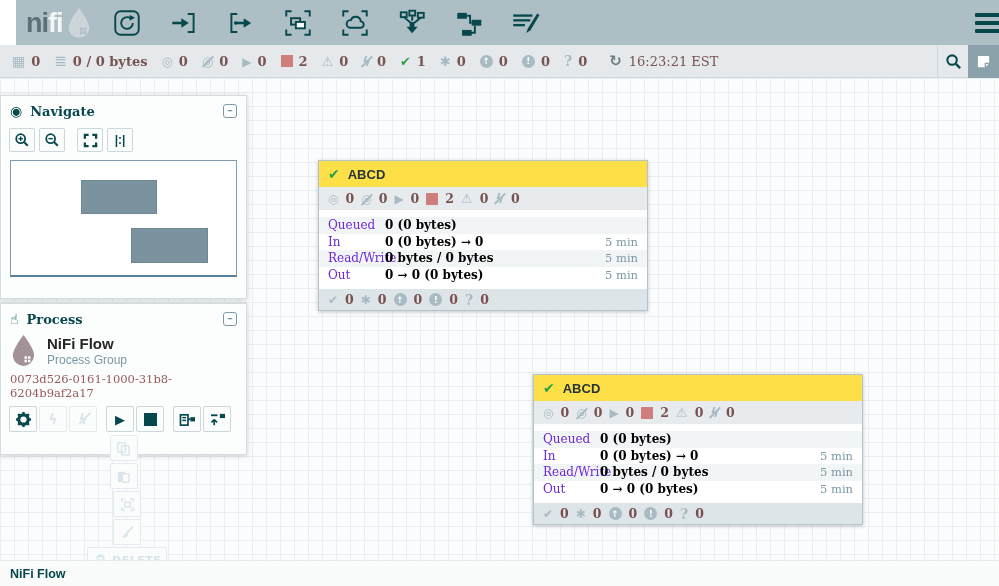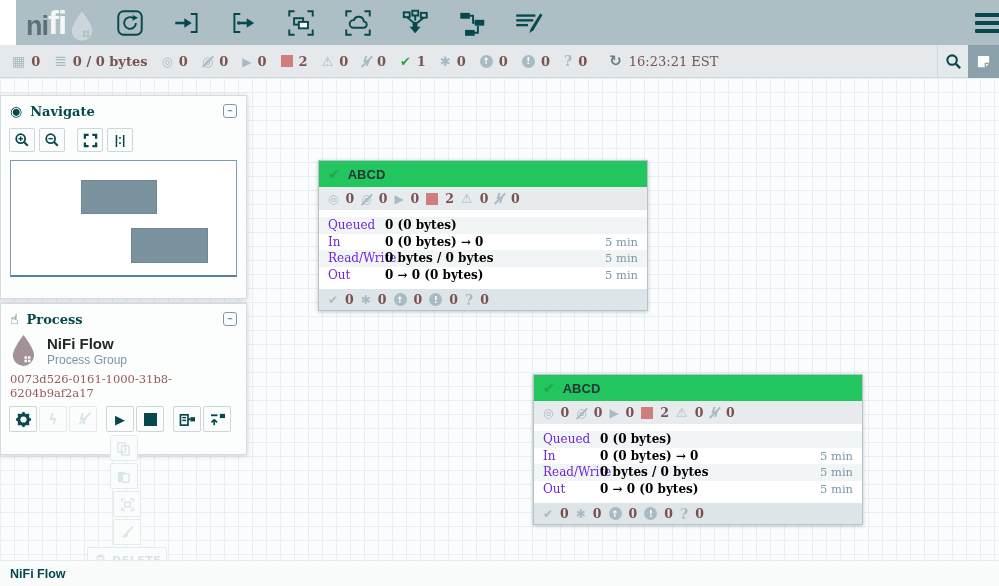--- a/index.html
+++ b/index.html
@@ -4,21 +4,21 @@
 <style>
   * { margin:0; padding:0; box-sizing:border-box; }
   html,body { width:999px; height:586px; overflow:hidden;
     font-family:"Liberation Sans", sans-serif; }
 
   
   .topbar { position:absolute; left:16px; top:0; width:999px; height:45px;
     background:#aebec5; display:flex; align-items:center; }
   .logo { display:flex; align-items:flex-end; margin:0 18px 0 10px; cursor:pointer; }
   .logo .ni { font-size:27px; font-weight:bold; color:#5d6f77; letter-spacing:-1px;}
-  .logo .fi { font-size:33px; font-weight:bold; color:#f4f7f8; letter-spacing:-1px;}
+  .logo .fi { font-size:27px; font-weight:bold; color:#f4f7f8; letter-spacing:-1px;}
   .logo svg { margin-left:3px; }
   .tb-icons { display:flex; align-items:center; gap:23px; }
   .tb-btn { width:34px; height:34px; display:flex; align-items:center; justify-content:center; cursor:grab; }
   .tb-btn svg { stroke:#07484d; fill:none; stroke-width:1.8; }
   .hamburger { margin-left:auto; margin-right:14px; cursor:pointer; display:flex; flex-direction:column; gap:4px;}
   .hamburger i { display:block; width:26px; height:4px; background:#07484d; border-radius:1px;}
 
   
   .statusbar { position:absolute; left:0; top:45px; width:999px; height:33px;
     background:#e5e9eb; border-bottom:1px solid #d0d9dd; display:flex; align-items:center;
@@ -91,21 +91,21 @@
   .op-btn.gap { margin-left:7px; }
   .op-btn.wide { width:80px; gap:5px; font-size:11px; font-weight:bold; letter-spacing:.5px;
     color:#d9e4e8; justify-content:flex-start; padding-left:6px;}
   .bolt-dis { position:relative; font-weight:bold; font-size:14px;}
   .bolt-dis.slashed::after { content:""; position:absolute; left:6px; top:-1px; width:1.5px; height:16px;
     background:currentColor; transform:rotate(45deg);}
 
   
   .pgroup { position:absolute; width:330px; background:#fff; border:1px solid #b5c3ca;
     box-shadow:0 1px 4px rgba(0,0,0,.22); cursor:pointer; }
-  .pg-hd { height:26px; background:#22c55e; display:flex; align-items:center; padding:0 9px; gap:8px; }
+  .pg-hd { height:26px; background:#fde047; display:flex; align-items:center; padding:0 9px; gap:8px; }
   .pg-hd .ic-check { color:#2ba246; font-size:14px; }
   .pg-name { font-size:13px; font-weight:bold; color:#273539; }
   .pg-counts { height:23px; background:#e7ebed; display:flex; align-items:center; padding:0 9px; gap:7px;
     font-family:"DejaVu Serif", serif; font-size:12.5px; color:#775351; font-weight:bold; }
   .pg-counts .ic { font-size:12px; }
   .pg-stats { margin-top:7px; font-family:"DejaVu Serif", serif; font-size:12px; }
   .pg-row { height:16.5px; display:flex; align-items:center; padding:0 9px; }
   .pg-row:nth-child(odd) { background:#f2f5f6; }
   .pg-lab { width:57px; color:#6d28d9; }
   .pg-val { color:#000000; font-weight:bold; }

